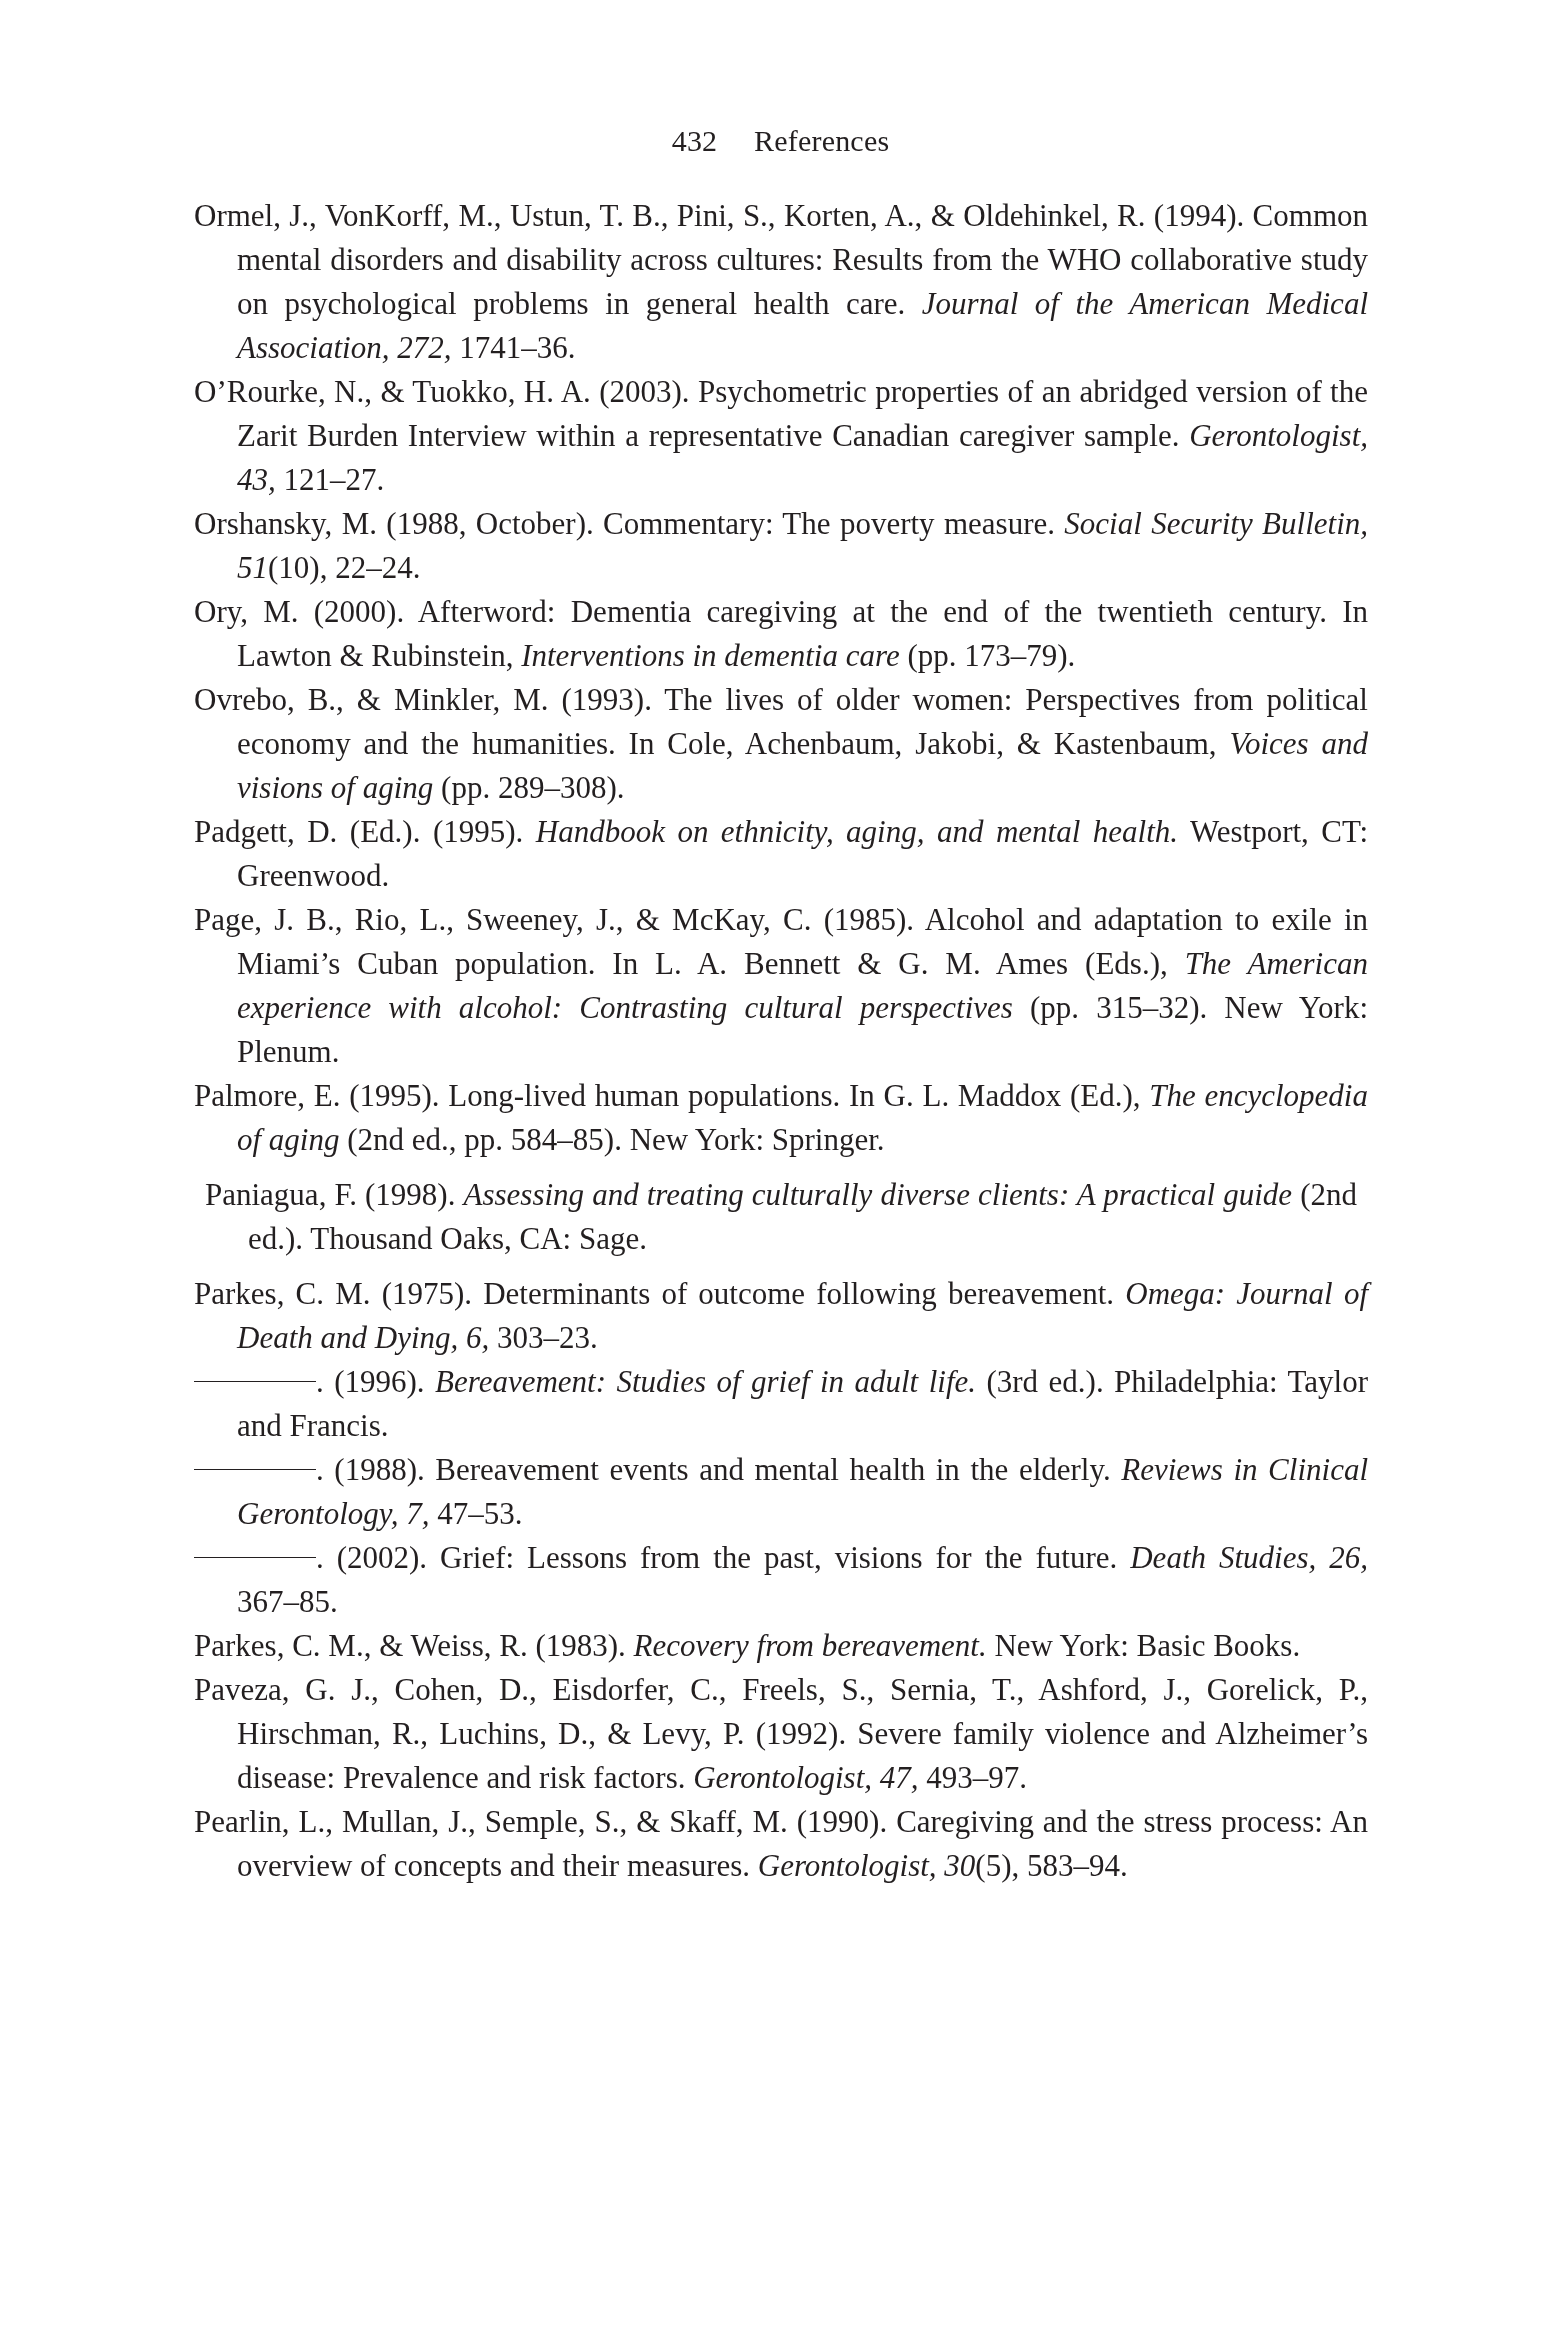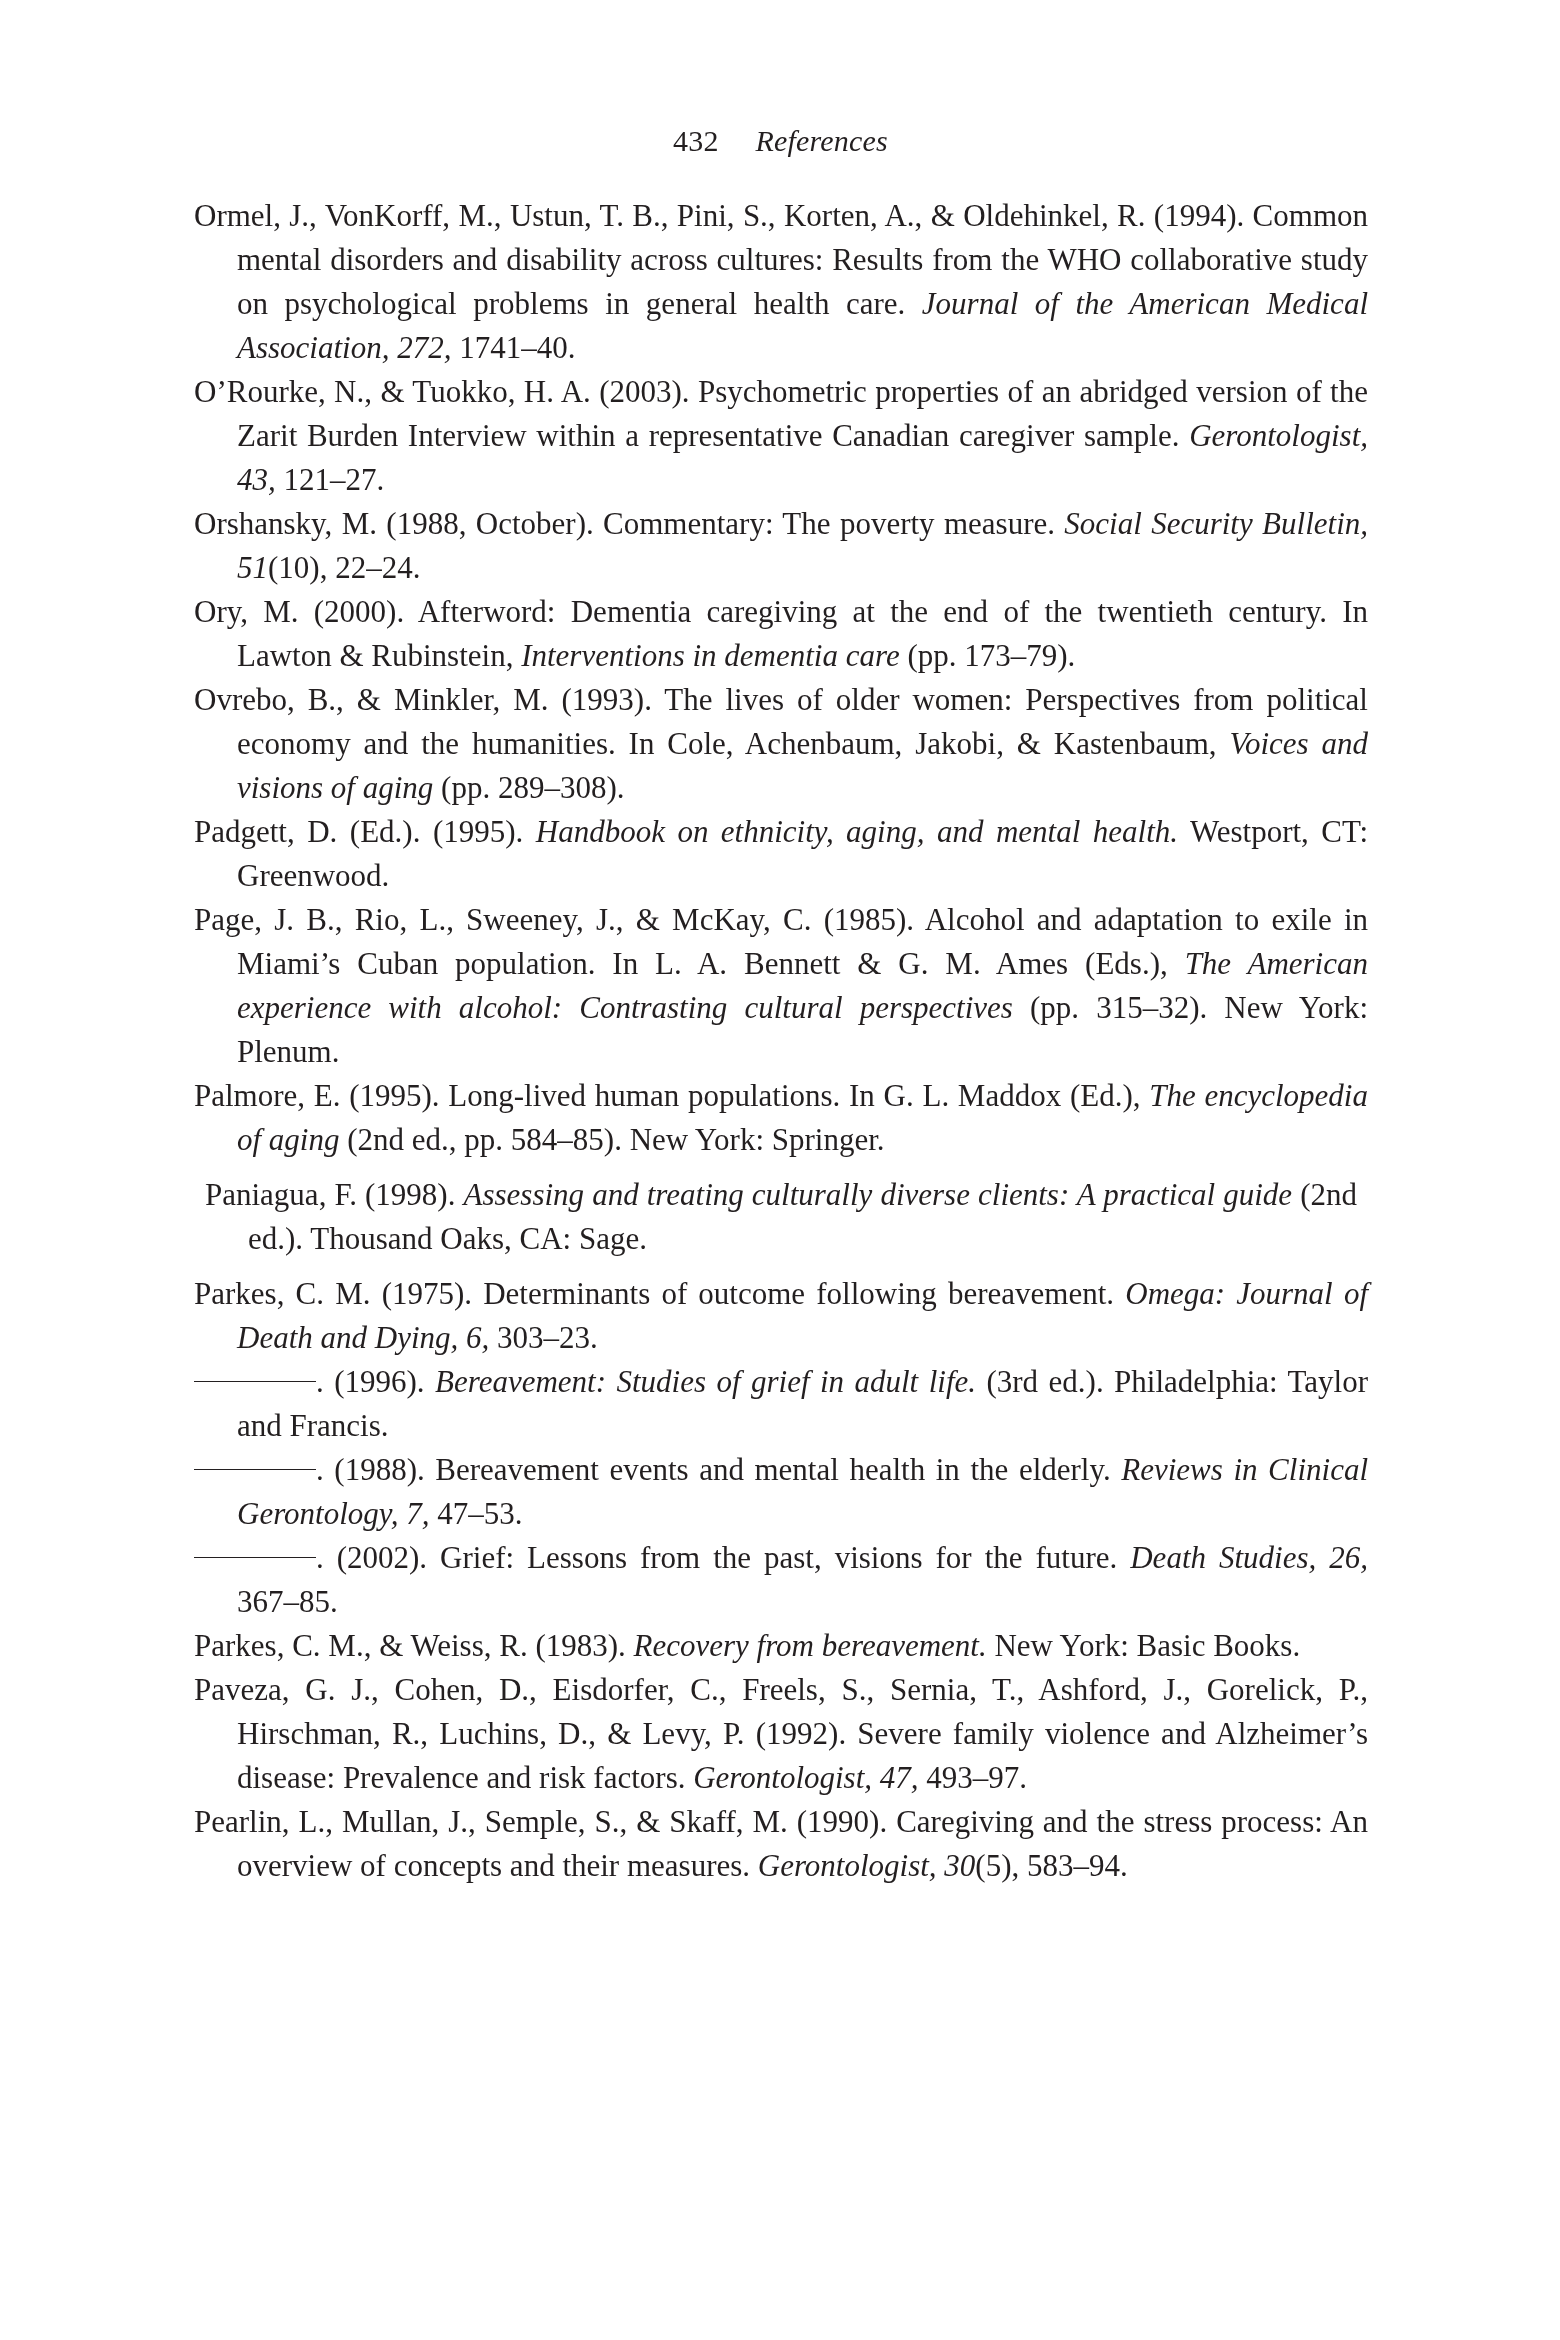--- a/index.html
+++ b/index.html
@@ -23,21 +23,20 @@
       text-align: center;
       font-size: 30px;
       line-height: 38px;
       letter-spacing: 0.2px;
     }
     .running-head .page-num {
       margin-right: 29px;
       font-family: Liberation Serif, serif;
     }
     .running-head .section-title {
-      font-style: italic;
     }
     .refs {
       position: absolute;
       top: 194px;
       left: 194px;
       width: 1174px;
       font-size: 31px;
       line-height: 44px;
     }
     .ref {
@@ -60,21 +59,21 @@
   </style>
 </head>
 <body>
 
 <div class="running-head">
   <span class="page-num">432</span>
   <span class="section-title">References</span>
 </div>
 
 <div class="refs">
-  <p class="ref" style="margin:0"><span>Ormel, J., VonKorff, M., Ustun, T. B., Pini, S., Korten, A., &amp; Oldehinkel, R. (1994). Common mental disorders and disability across cultures: Results from the WHO collaborative study on psychological problems in general health care. </span><i>Journal of the American Medical Association, 272,</i><span> 1741–40.</span></p>
+  <p class="ref" style="margin:0"><span>Ormel, J., VonKorff, M., Ustun, T. B., Pini, S., Korten, A., &amp; Oldehinkel, R. (1994). Common mental disorders and disability across cultures: Results from the WHO collaborative study on psychological problems in general health care. </span><i>Journal of the American Medical Association, 272,</i><span> 1741–36.</span></p>
   <p class="ref" style="margin:0"><span>O’Rourke, N., &amp; Tuokko, H. A. (2003). Psychometric properties of an abridged version of the Zarit Burden Interview within a representative Canadian caregiver sample. </span><i>Gerontologist, 43,</i><span> 121–27.</span></p>
   <p class="ref" style="margin:0"><span>Orshansky, M. (1988, October). Commentary: The poverty measure. </span><i>Social Security Bulletin, 51</i><span>(10), 22–24.</span></p>
   <p class="ref" style="margin:0"><span>Ory, M. (2000). Afterword: Dementia caregiving at the end of the twentieth century. In Lawton &amp; Rubinstein, </span><i>Interventions in dementia care</i><span> (pp. 173–79).</span></p>
   <p class="ref" style="margin:0"><span>Ovrebo, B., &amp; Minkler, M. (1993). The lives of older women: Perspectives from political economy and the humanities. In Cole, Achenbaum, Jakobi, &amp; Kastenbaum, </span><i>Voices and visions of aging</i><span> (pp. 289–308).</span></p>
   <p class="ref" style="margin:0"><span>Padgett, D. (Ed.). (1995). </span><i>Handbook on ethnicity, aging, and mental health.</i><span> Westport, CT: Greenwood.</span></p>
   <p class="ref" style="margin:0"><span>Page, J. B., Rio, L., Sweeney, J., &amp; McKay, C. (1985). Alcohol and adaptation to exile in Miami’s Cuban population. In L. A. Bennett &amp; G. M. Ames (Eds.), </span><i>The American experience with alcohol: Contrasting cultural perspectives</i><span> (pp. 315–32). New York: Plenum.</span></p>
   <p class="ref" style="margin:0"><span>Palmore, E. (1995). Long-lived human populations. In G. L. Maddox (Ed.), </span><i>The encyclopedia of aging</i><span> (2nd ed., pp. 584–85). New York: Springer.</span></p>
   <p class="ref" style="margin:11px"><span>Paniagua, F. (1998). </span><i>Assessing and treating culturally diverse clients: A practical guide</i><span> (2nd ed.). Thousand Oaks, CA: Sage.</span></p>
   <p class="ref" style="margin:0"><span>Parkes, C. M. (1975). Determinants of outcome following bereavement. </span><i>Omega: Journal of Death and Dying, 6,</i><span> 303–23.</span></p>
   <p class="ref" style="margin:0"><span class="dash"></span><span>. (1996). </span><i>Bereavement: Studies of grief in adult life.</i><span> (3rd ed.). Philadelphia: Taylor and Francis.</span></p>

